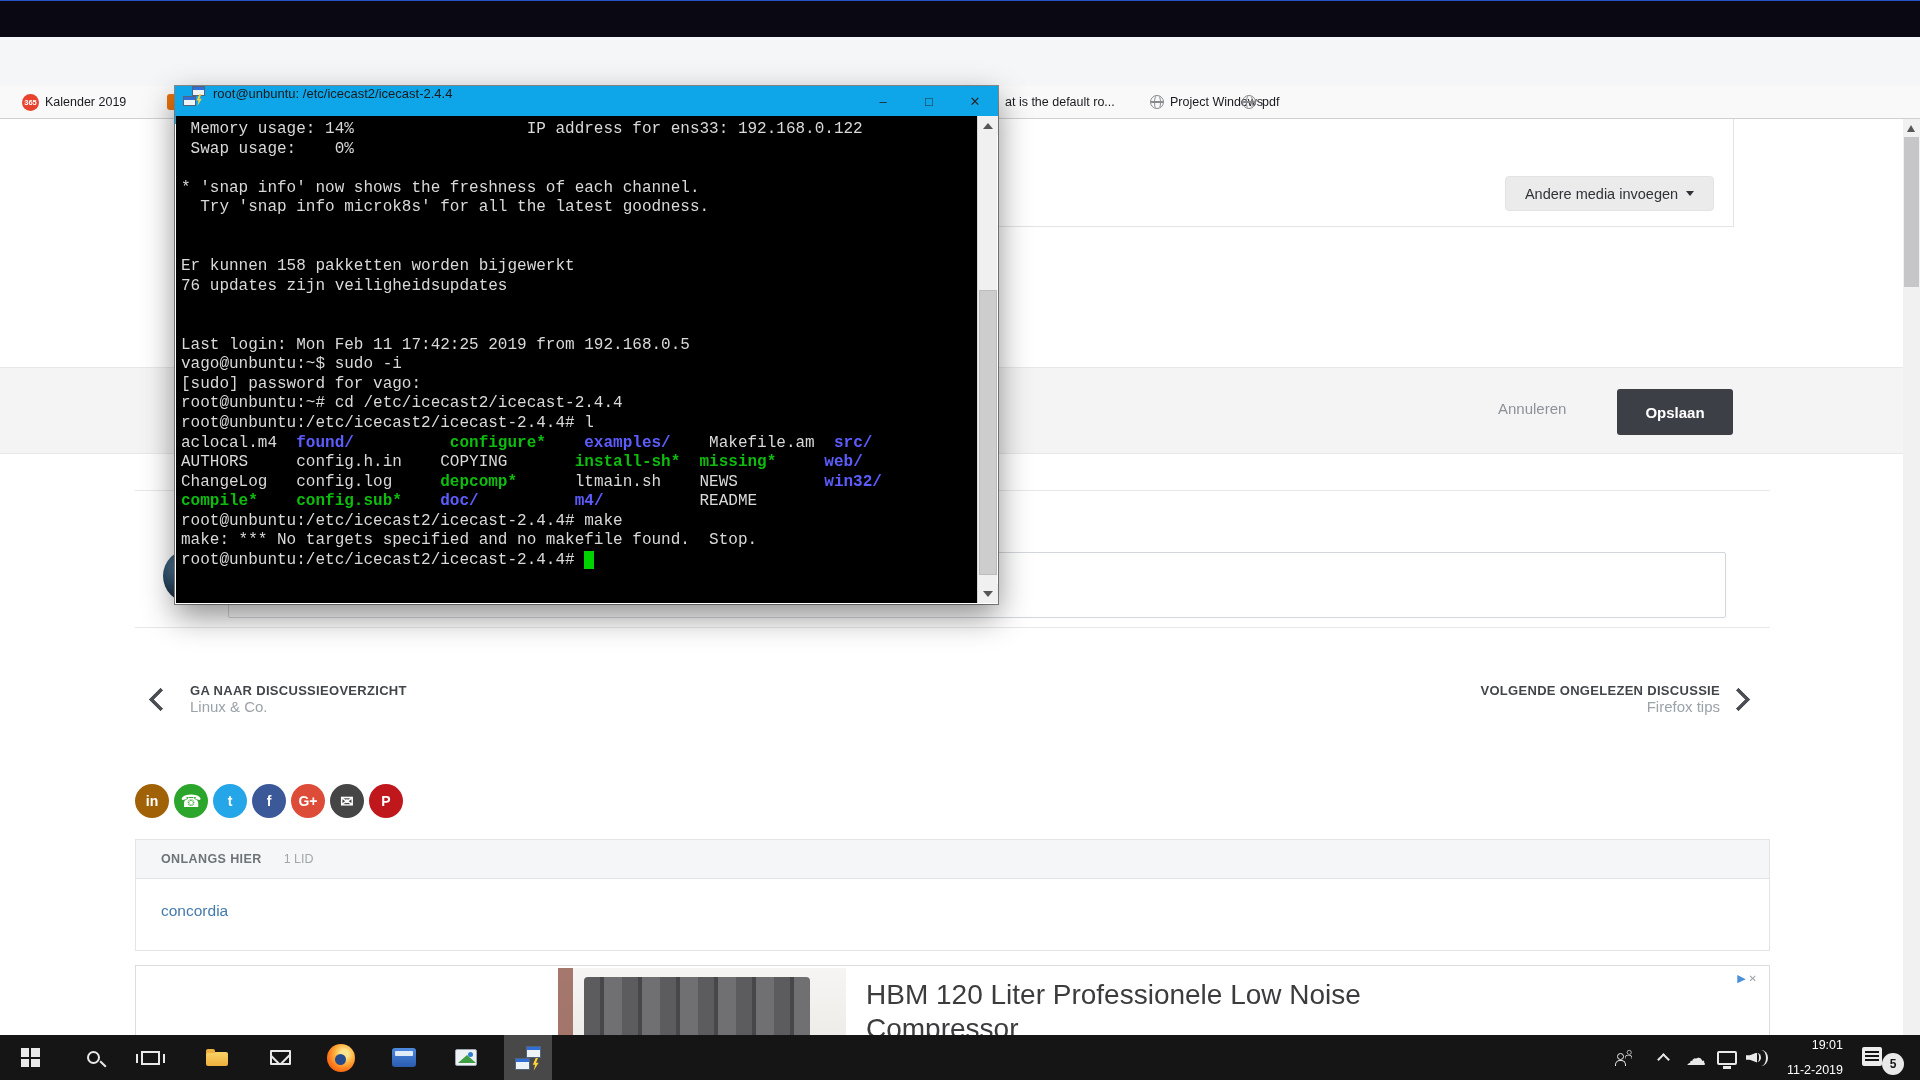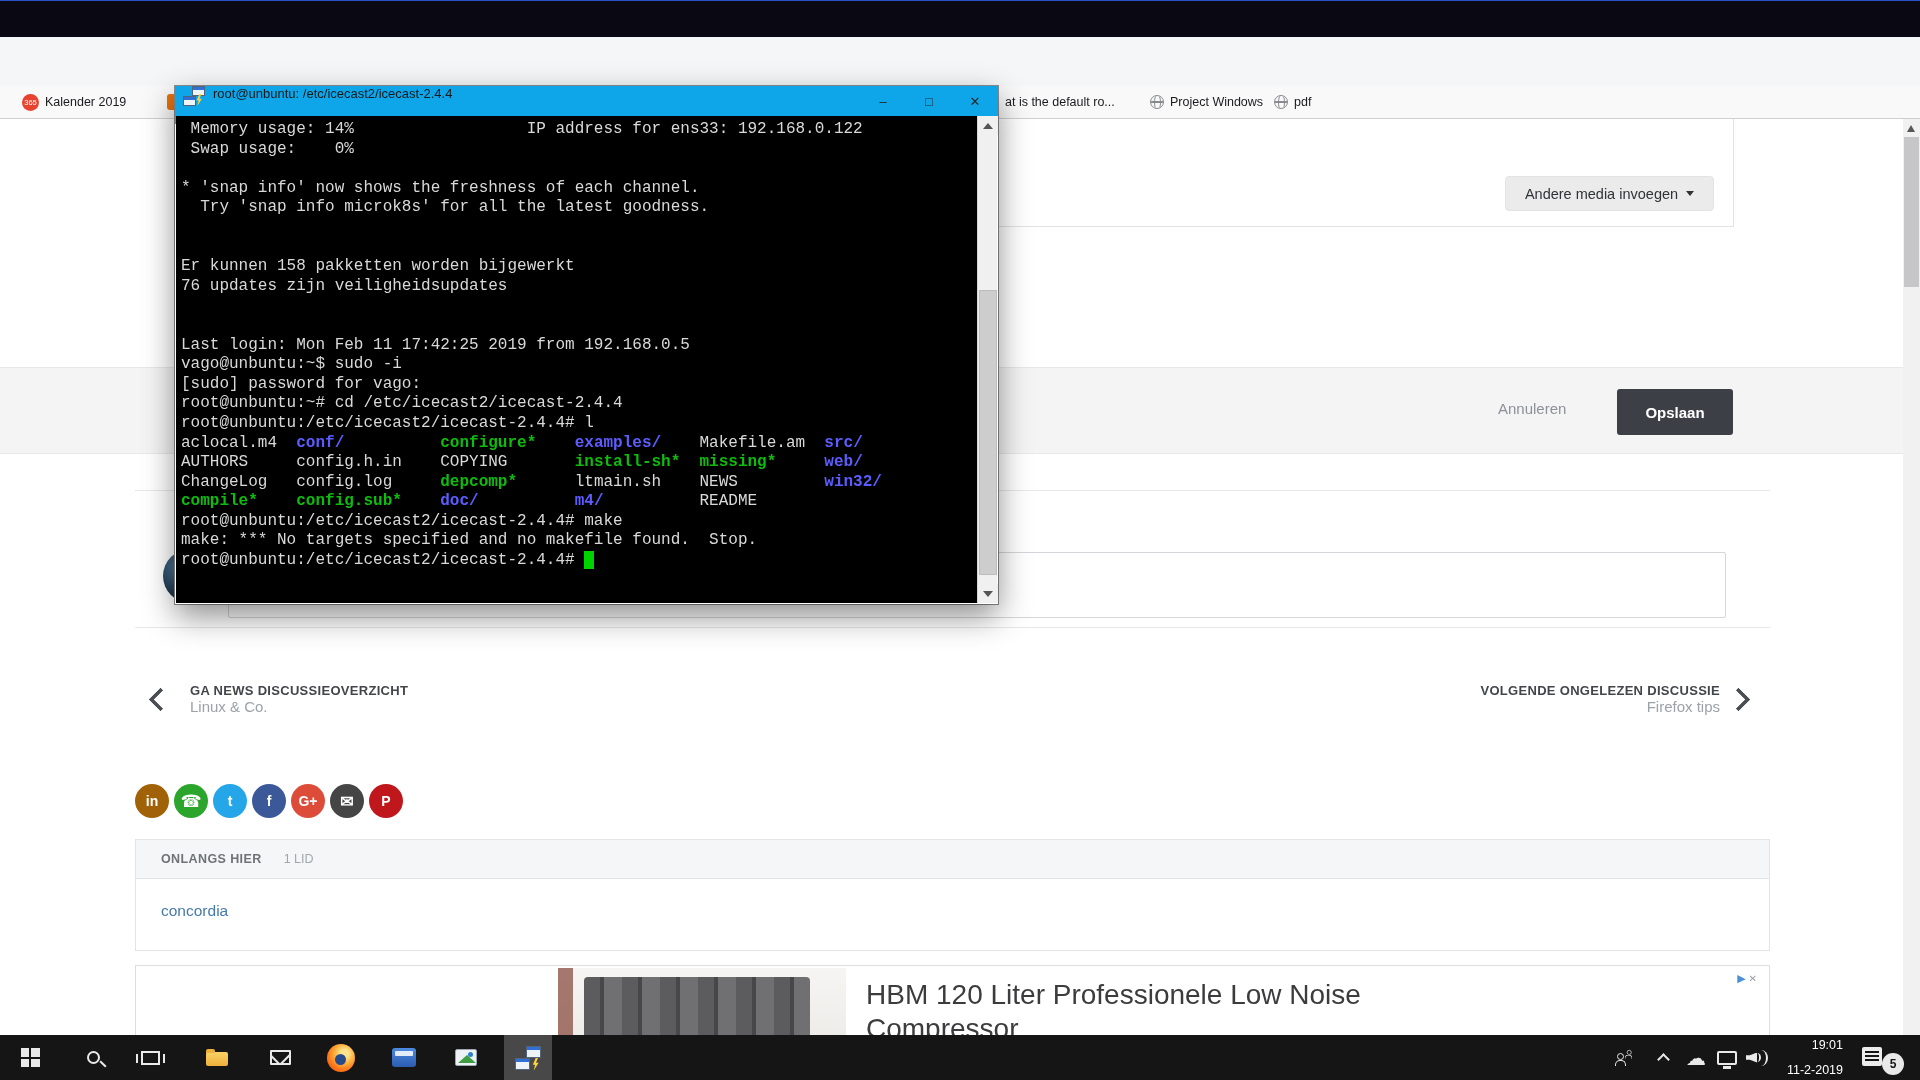--- a/index.html
+++ b/index.html
@@ -47,21 +47,21 @@
   .dl{left:1753px;width:20px;font-size:17px;line-height:17px}
   .dl .bar{display:block;width:13px;height:2px;background:#47474b;margin:0 auto}
   .lib{left:1795px;top:51px;width:16px;height:16px}
   .lib::before{content:"";position:absolute;width:2px;height:16px;background:#47474b;box-shadow:4px 0 0 #47474b,8px 0 0 #47474b}
   .lib::after{content:"";position:absolute;left:12px;top:0;width:2px;height:16px;background:#47474b;transform:rotate(14deg)}
   .sidebar-ico{left:1836px;font-size:17px}
   .menu-ico{left:1876px;font-size:16px}
 
   .bookmarksbar{left:0;top:86px;width:1920px;height:33px;background:#f9f9fa;border-bottom:1px solid #cfd0d2;z-index:10}
   .bm{position:absolute;top:0;height:32px;display:flex;align-items:center;font-size:12.5px;color:#1b1b1f;gap:6px}
-  .i365{width:17px;height:17px;border-radius:50%;background:#e8432e;color:#fff;font-size:7.5px;font-weight:normal;
+  .i365{width:17px;height:17px;border-radius:50%;background:#e8432e;color:#fff;font-size:7.5px;font-weight:bold;
     display:flex;align-items:center;justify-content:center}
   .bm-orange{width:16px;height:16px;border-radius:3px;background:#e8720c}
   .globe{width:14px;height:14px;border:1.5px solid #87898c;border-radius:50%;position:relative;overflow:hidden;flex:none}
   .globe::before{content:"";position:absolute;left:3px;top:-2px;width:5px;height:15px;border:1.5px solid #87898c;border-radius:50%}
   .globe::after{content:"";position:absolute;left:-1px;top:5px;width:14px;height:1.5px;background:#87898c}
 
   
   .page{left:0;top:119px;width:1920px;height:916px;background:#fff;z-index:1}
   .edit-vline{left:1733px;top:0;width:1px;height:107px;background:#e2e3e5}
   .edit-hline{left:300px;top:107px;width:1434px;height:1px;background:#e2e3e5}
@@ -236,21 +236,21 @@
     <div class="bm" style="left:167px">
       <span class="bm-orange"></span>
     </div>
     <div class="bm" style="left:1005px">
       <span>at is the default ro...</span>
     </div>
     <div class="bm" style="left:1150px">
       <span class="globe"></span>
       <span>Project Windows</span>
     </div>
-    <div class="bm" style="left:1274px">
+    <div class="bm" style="left:1242px">
       <span class="globe"></span>
       <span>pdf</span>
     </div>
   </div>
 
   <div class="abs page">
     <div class="abs edit-vline"></div>
     <div class="abs edit-hline"></div>
     <div class="abs addmedia">
       <span>Andere media invoegen</span>
@@ -261,21 +261,21 @@
     <div class="abs cancel">Annuleren</div>
     <div class="abs save">Opslaan</div>
 
     <div class="abs hr1"></div>
     <div class="abs avatar"></div>
     <div class="abs replybox"></div>
     <div class="abs hr2"></div>
 
     <div class="abs bigchev chev-l"></div>
     <div class="abs nav-left">
-      <div class="navlbl">GA NEWS DISCUSSIEOVERZICHT</div>
+      <div class="navlbl">GA NAAR DISCUSSIEOVERZICHT</div>
       <div class="navsub">Linux &amp; Co.</div>
     </div>
     <div class="abs nav-right">
       <div class="navlbl">VOLGENDE ONGELEZEN DISCUSSIE</div>
       <div class="navsub">Firefox tips</div>
     </div>
     <div class="abs bigchev chev-r"></div>
 
     <div class="abs social-row">
         <div class="soc" style="background: #a16207;">
@@ -347,21 +347,21 @@
         <div class="tline"><span class="tc-w"></span></div>
         <div class="tline"><span class="tc-w">Er kunnen 158 pakketten worden bijgewerkt</span></div>
         <div class="tline"><span class="tc-w">76 updates zijn veiligheidsupdates</span></div>
         <div class="tline"><span class="tc-w"></span></div>
         <div class="tline"><span class="tc-w"></span></div>
         <div class="tline"><span class="tc-w">Last login: Mon Feb 11 17:42:25 2019 from 192.168.0.5</span></div>
         <div class="tline"><span class="tc-w">vago@unbuntu:~$ sudo -i</span></div>
         <div class="tline"><span class="tc-w">[sudo] password for vago:</span></div>
         <div class="tline"><span class="tc-w">root@unbuntu:~# cd /etc/icecast2/icecast-2.4.4</span></div>
         <div class="tline"><span class="tc-w">root@unbuntu:/etc/icecast2/icecast-2.4.4# l</span></div>
-        <div class="tline"><span class="tc-w">aclocal.m4  </span><span class="tc-b">conf/</span><span class="tc-w">          </span><span class="tc-g">configure*</span><span class="tc-w">    </span><span class="tc-b">examples/</span><span class="tc-w">    Makefile.am  </span><span class="tc-b">src/</span></div>
+        <div class="tline"><span class="tc-w">aclocal.m4  </span><span class="tc-b">found/</span><span class="tc-w">          </span><span class="tc-g">configure*</span><span class="tc-w">    </span><span class="tc-b">examples/</span><span class="tc-w">    Makefile.am  </span><span class="tc-b">src/</span></div>
         <div class="tline"><span class="tc-w">AUTHORS     config.h.in    COPYING       </span><span class="tc-g">install-sh*</span><span class="tc-w">  </span><span class="tc-g">missing*</span><span class="tc-w">     </span><span class="tc-b">web/</span></div>
         <div class="tline"><span class="tc-w">ChangeLog   config.log     </span><span class="tc-g">depcomp*</span><span class="tc-w">      ltmain.sh    NEWS         </span><span class="tc-b">win32/</span></div>
         <div class="tline"><span class="tc-g">compile*</span><span class="tc-w">    </span><span class="tc-g">config.sub*</span><span class="tc-w">    </span><span class="tc-b">doc/</span><span class="tc-w">          </span><span class="tc-b">m4/</span><span class="tc-w">          README</span></div>
         <div class="tline"><span class="tc-w">root@unbuntu:/etc/icecast2/icecast-2.4.4# make</span></div>
         <div class="tline"><span class="tc-w">make: *** No targets specified and no makefile found.  Stop.</span></div>
         <div class="tline"><span class="tc-w">root@unbuntu:/etc/icecast2/icecast-2.4.4# </span><span class="tc-cur"> </span></div>
       </div>
     <div class="term-scroll">
       <div class="ts-up"></div>
       <div class="ts-thumb"></div>

